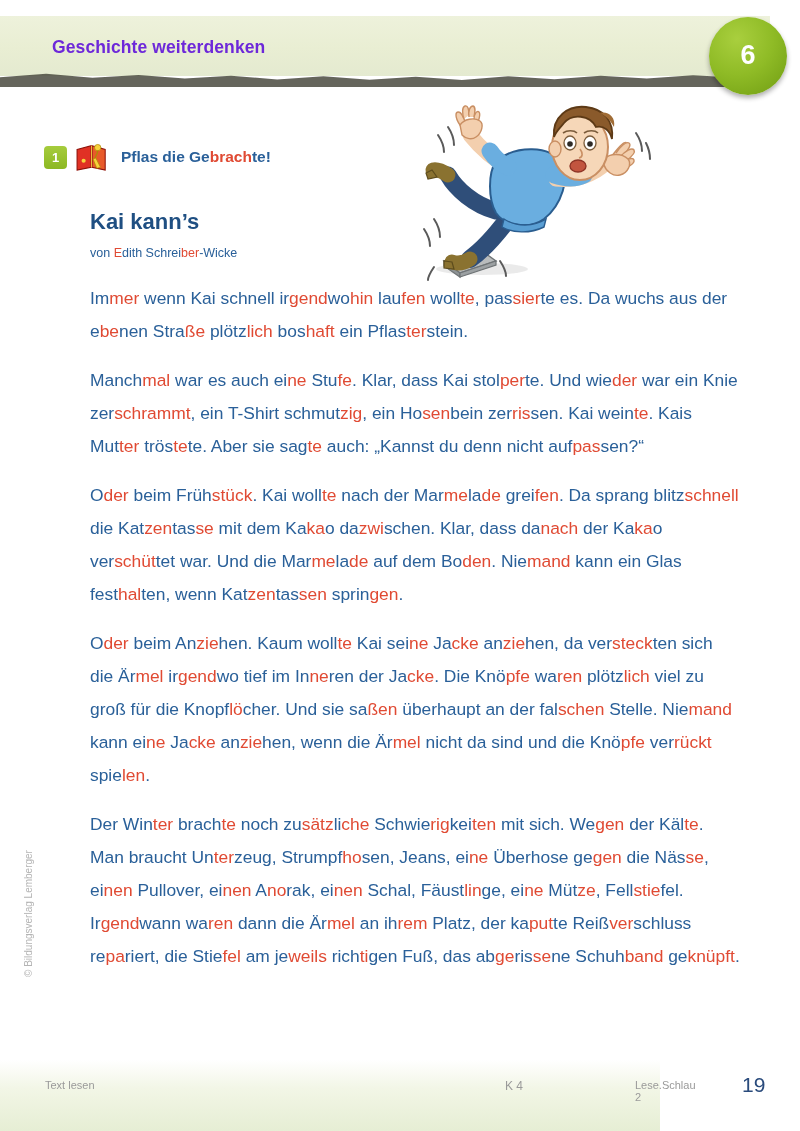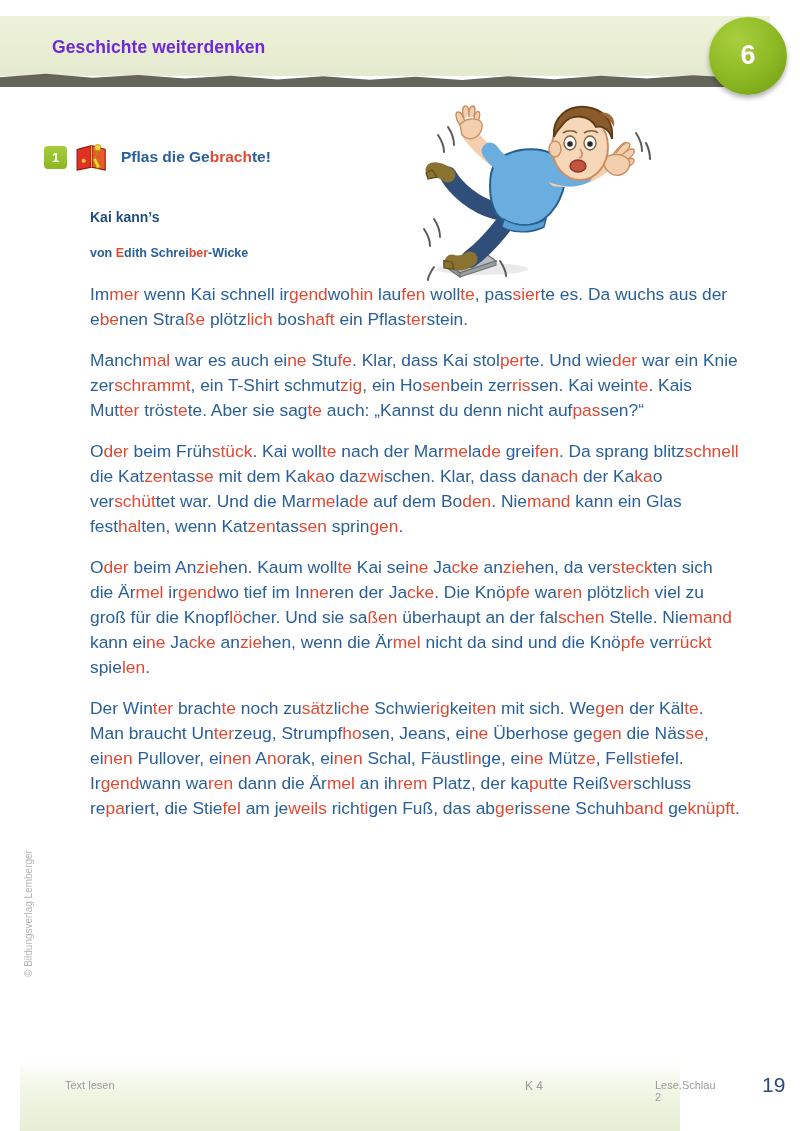--- a/index.html
+++ b/index.html
@@ -122,38 +122,38 @@
     height: 182px;
     z-index: 2;
   }
   .illustration svg { display: block; width: 100%; height: 100%; }
 
   
   .story-title {
     position: absolute;
     left: 90px;
     top: 209px;
-    font-size: 14px;
+    font-size: 22px;
     font-weight: bold;
     color: #1f4f82;
   }
   .story-author {
     position: absolute;
     left: 90px;
     top: 246px;
     font-size: 12.5px;
-    font-weight: bold;
+    font-weight: normal;
   }
   .story-body {
     position: absolute;
     left: 90px;
     top: 282px;
     width: 650px;
     font-size: 17.4px;
-    line-height: 25px;
+    line-height: 33px;
     color: #2a6099;
   }
   .para { margin: 0 0 16px 0; }
   .para:last-child { margin-bottom: 0; }
 
   .c-b { color: #2a6099; }
   .c-r { color: #e04a33; }
 
   
   .copyright {
@@ -170,21 +170,20 @@
   }
 
   
   .footer-band {
     position: absolute;
     left: 0;
     bottom: 0;
     width: 660px;
     height: 71px;
     background: linear-gradient(to bottom, #ffffff 0%, #f2f6e6 40%, #e6eed4 100%);
-    margin-left: 20px;
   }
   .footer-inner {
     position: absolute;
     left: 0; right: 0;
     top: 16px;
     height: 24px;
   }
   .f-left {
     position: absolute; left: 45px; top: 3px;
     font-size: 11px; color: #9a9a9a;

